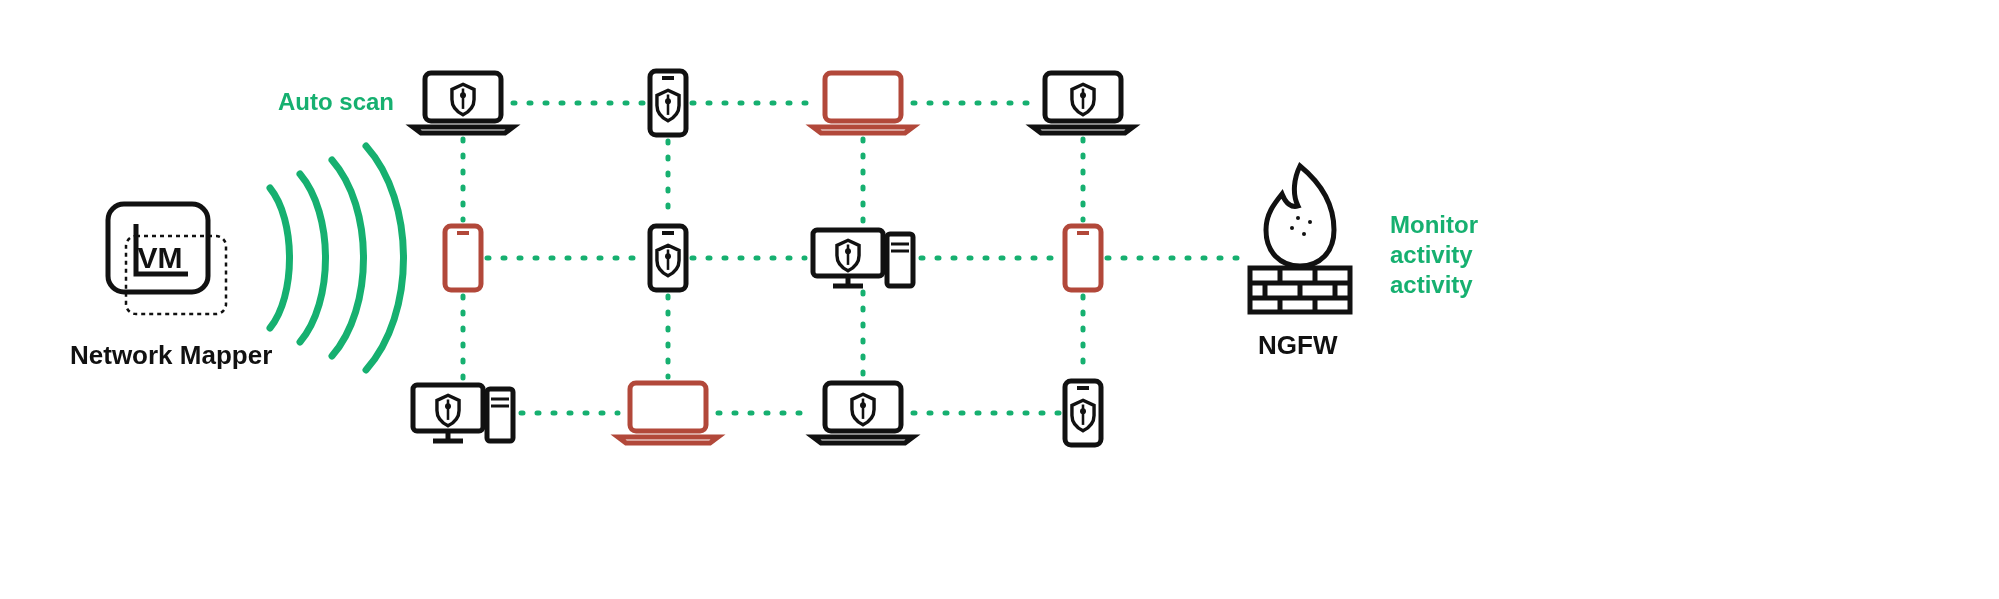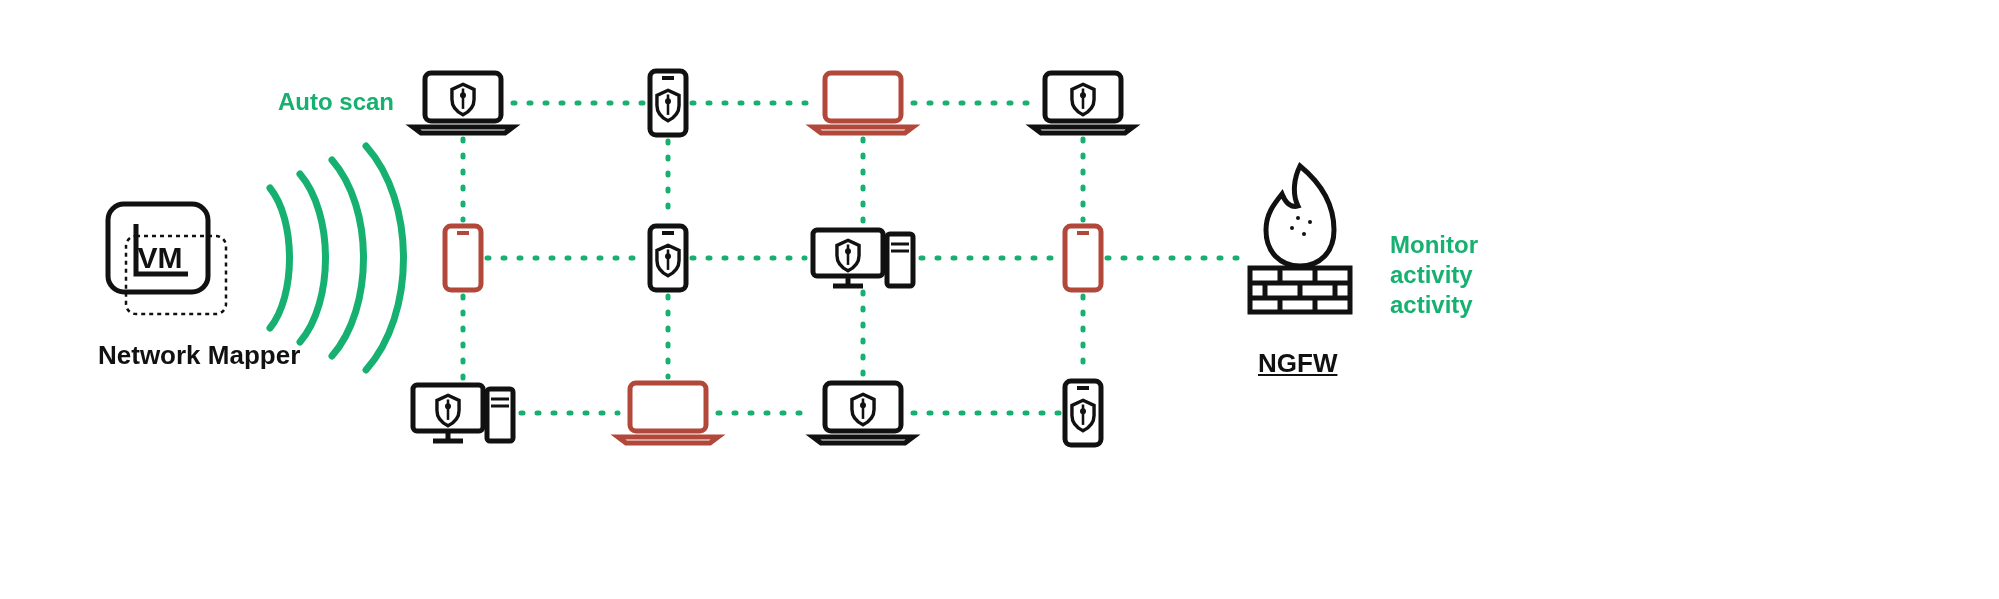--- a/index.html
+++ b/index.html
@@ -154,23 +154,23 @@
     <path d="M300 174 C334 214 334 302 300 342"></path>
     <path d="M332 160 C374 208 374 308 332 356"></path>
     <path d="M366 146 C416 202 416 314 366 370"></path>
   </g>
 
   <g transform="translate(1300,258)">
     <use href="#firewall"></use>
   </g>
 </svg>
 
-<div class="label black" style="left:70px; top:340px; font-size:26px;margin-left:28px;">Network Mapper</div>
+<div class="label black" style="left:70px; top:340px; font-size:26px;">Network Mapper</div>
 
 <div class="label green" style="left:272px; top:88px; font-size:24px;margin-left:6px;">Auto scan</div>
 
-<div class="label black" style="left:1258px; top:348px; font-size:26px;text-decoration:underline;">NGFW</div>
+<div class="label black" style="left:1258px; top:330px; font-size:26px;">NGFW</div>
 
-<div class="label green" style="left:1390px; top:210px; font-size:24px; line-height:1.25;margin-top:20px;">
+<div class="label green" style="left:1390px; top:210px; font-size:24px; line-height:1.25;">
   <span>Monitor</span><br>
   <span>activity</span><br>
   <span>activity</span>
 </div>
 
 </body></html>

